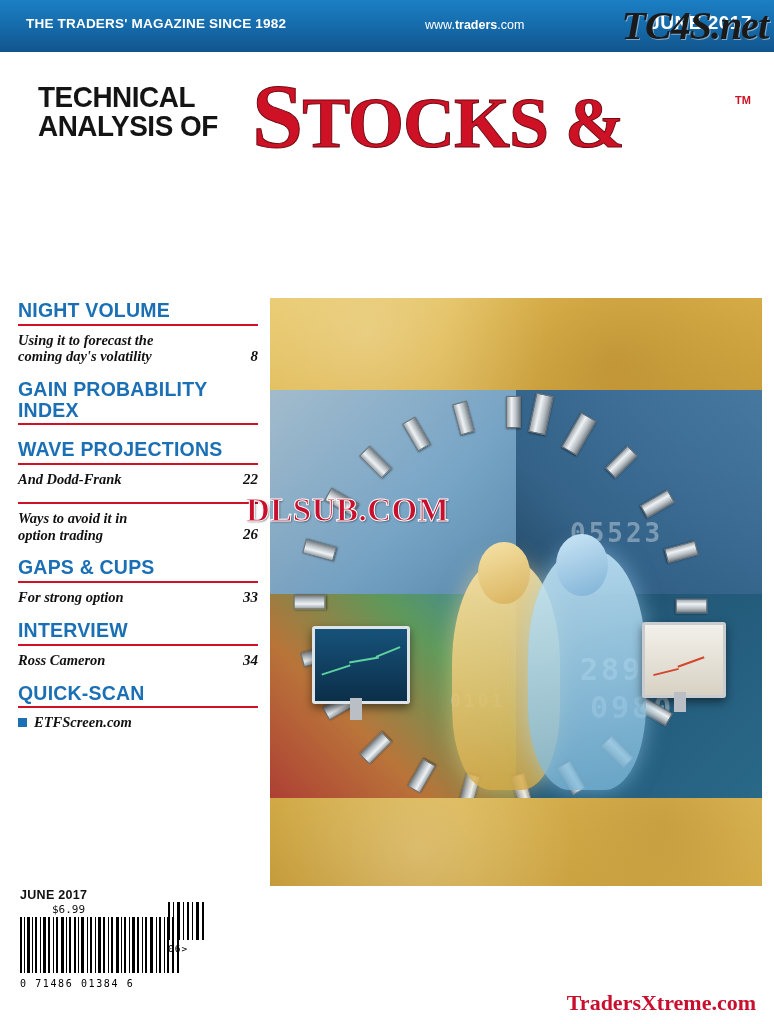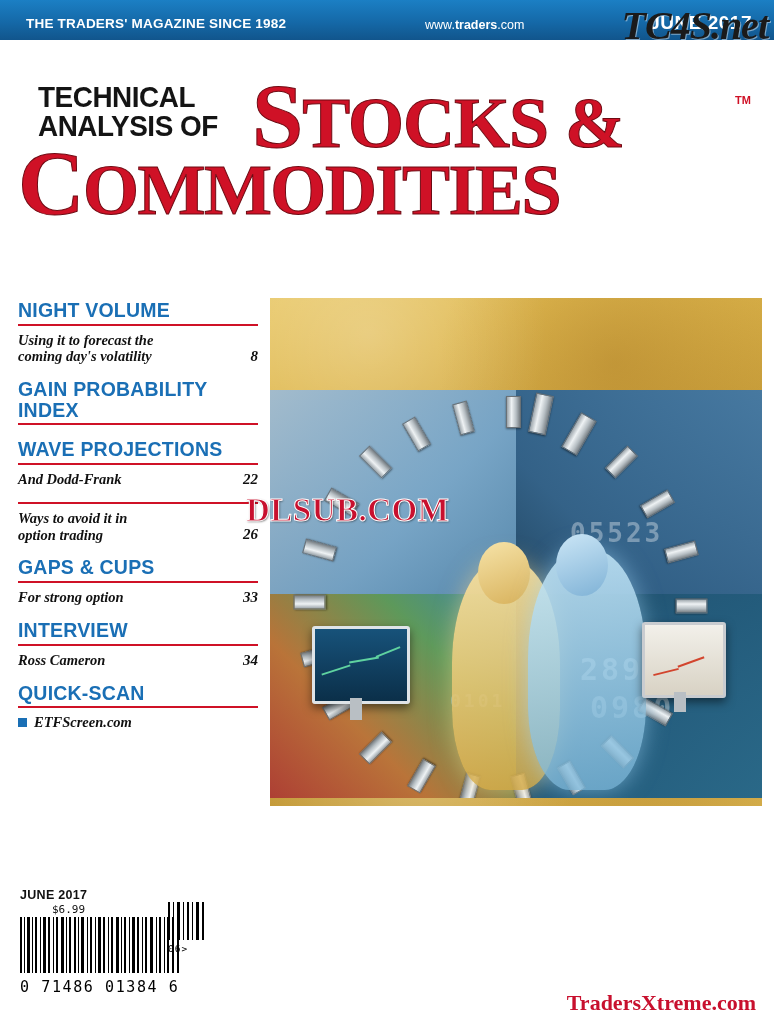--- a/index.html
+++ b/index.html
@@ -13,21 +13,21 @@
     overflow: hidden;
     font-family: "Liberation Sans", sans-serif;
     position: relative;
   }
 
   
   .topbar {
     position: absolute;
     top: 0; left: 0;
     width: 774px;
-    height: 40px;
+    height: 52px;
     background: linear-gradient(180deg, #1b7fc4 0%, #1569a8 55%, #11558c 100%);
     color: #ffffff;
     overflow: hidden;
     text-align: center;
   }
   .topbar .tagline {
     position: absolute;
     left: 26px;
     top: 16px;
     font-size: 13.5px;
@@ -125,21 +125,21 @@
     color: #cf1126;
     font-weight: bold;
   }
 
   
   .cover-photo {
     position: absolute;
     left: 270px;
     top: 298px;
     width: 492px;
-    height: 508px;
+    height: 588px;
     overflow: hidden;
     background: #0d2b44;
     text-decoration: underline;
   }
   .band-top {
     position: absolute;
     left: 0; top: 0;
     width: 492px; height: 92px;
     background:
       radial-gradient(circle at 20% 40%, rgba(255,255,255,0.25), rgba(255,255,255,0) 45%),
@@ -321,21 +321,21 @@
   }
   .bc-bars i {
     position: absolute;
     top: 0;
     height: 56px;
     background: #000;
     display: block;
   }
   .bc-num {
     font-family: "DejaVu Sans Mono", monospace;
-    font-size: 15px;
+    font-size: 10px;
     letter-spacing: 1.6px;
     color: #000;
     margin-top: 1px;
   }
   .bc-addon {
     position: absolute;
     left: 148px;
     top: 14px;
     width: 42px;
   }
@@ -390,23 +390,20 @@
 
 <div class="masthead">
   <div class="mast-small">
     <div>TECHNICAL</div>
     <div>ANALYSIS OF</div>
   </div>
   <div class="mast-stocks">
     <span class="cap">S</span><span>TOCKS &amp;</span>
   </div>
   <div class="tm">TM</div>
-  <div class="mast-commodities">
-    <span class="cap">C</span><span>OMMODITIES</span>
-  </div>
 </div>
 
 <div class="cover-photo">
   <div class="band-top"></div>
   <div class="band-bottom"></div>
 
   <div class="photo-main">
     <div class="quad q-tl"></div>
     <div class="quad q-tr"></div>
     <div class="quad q-bl"></div>

